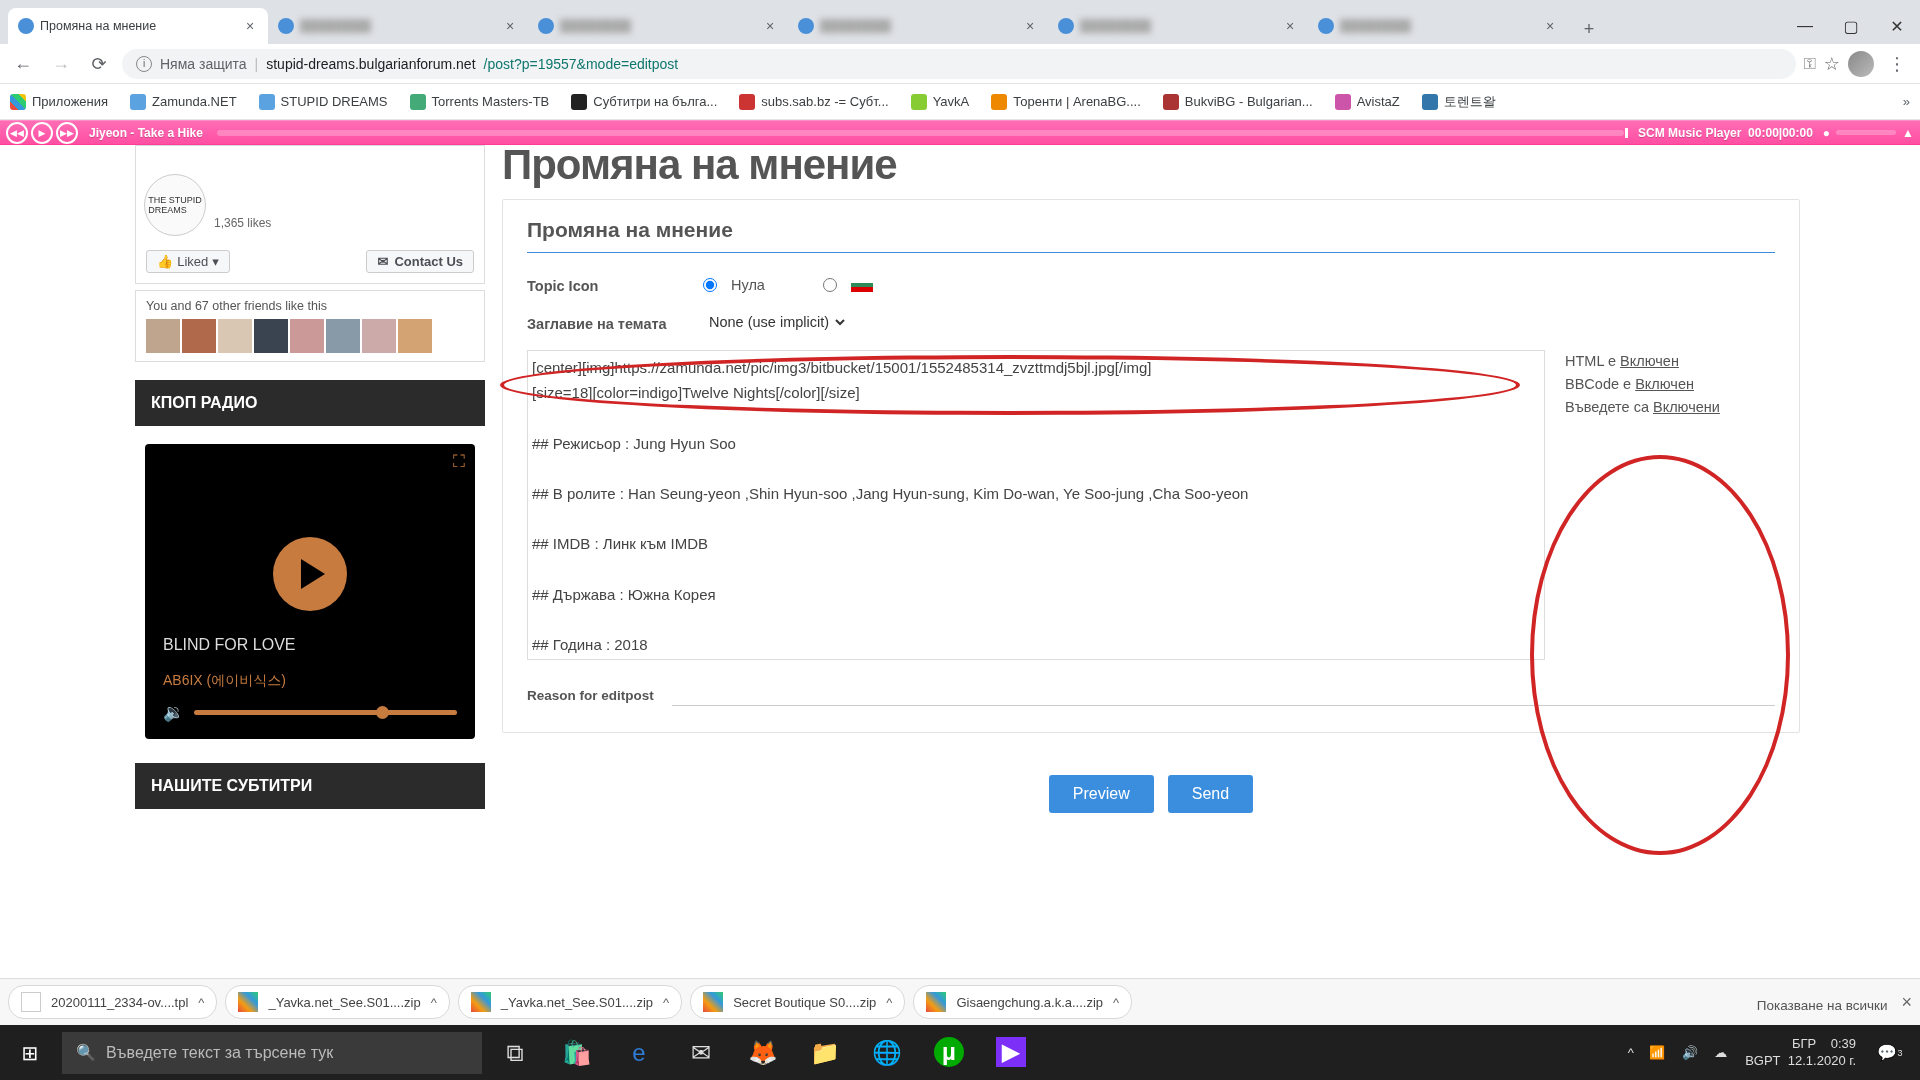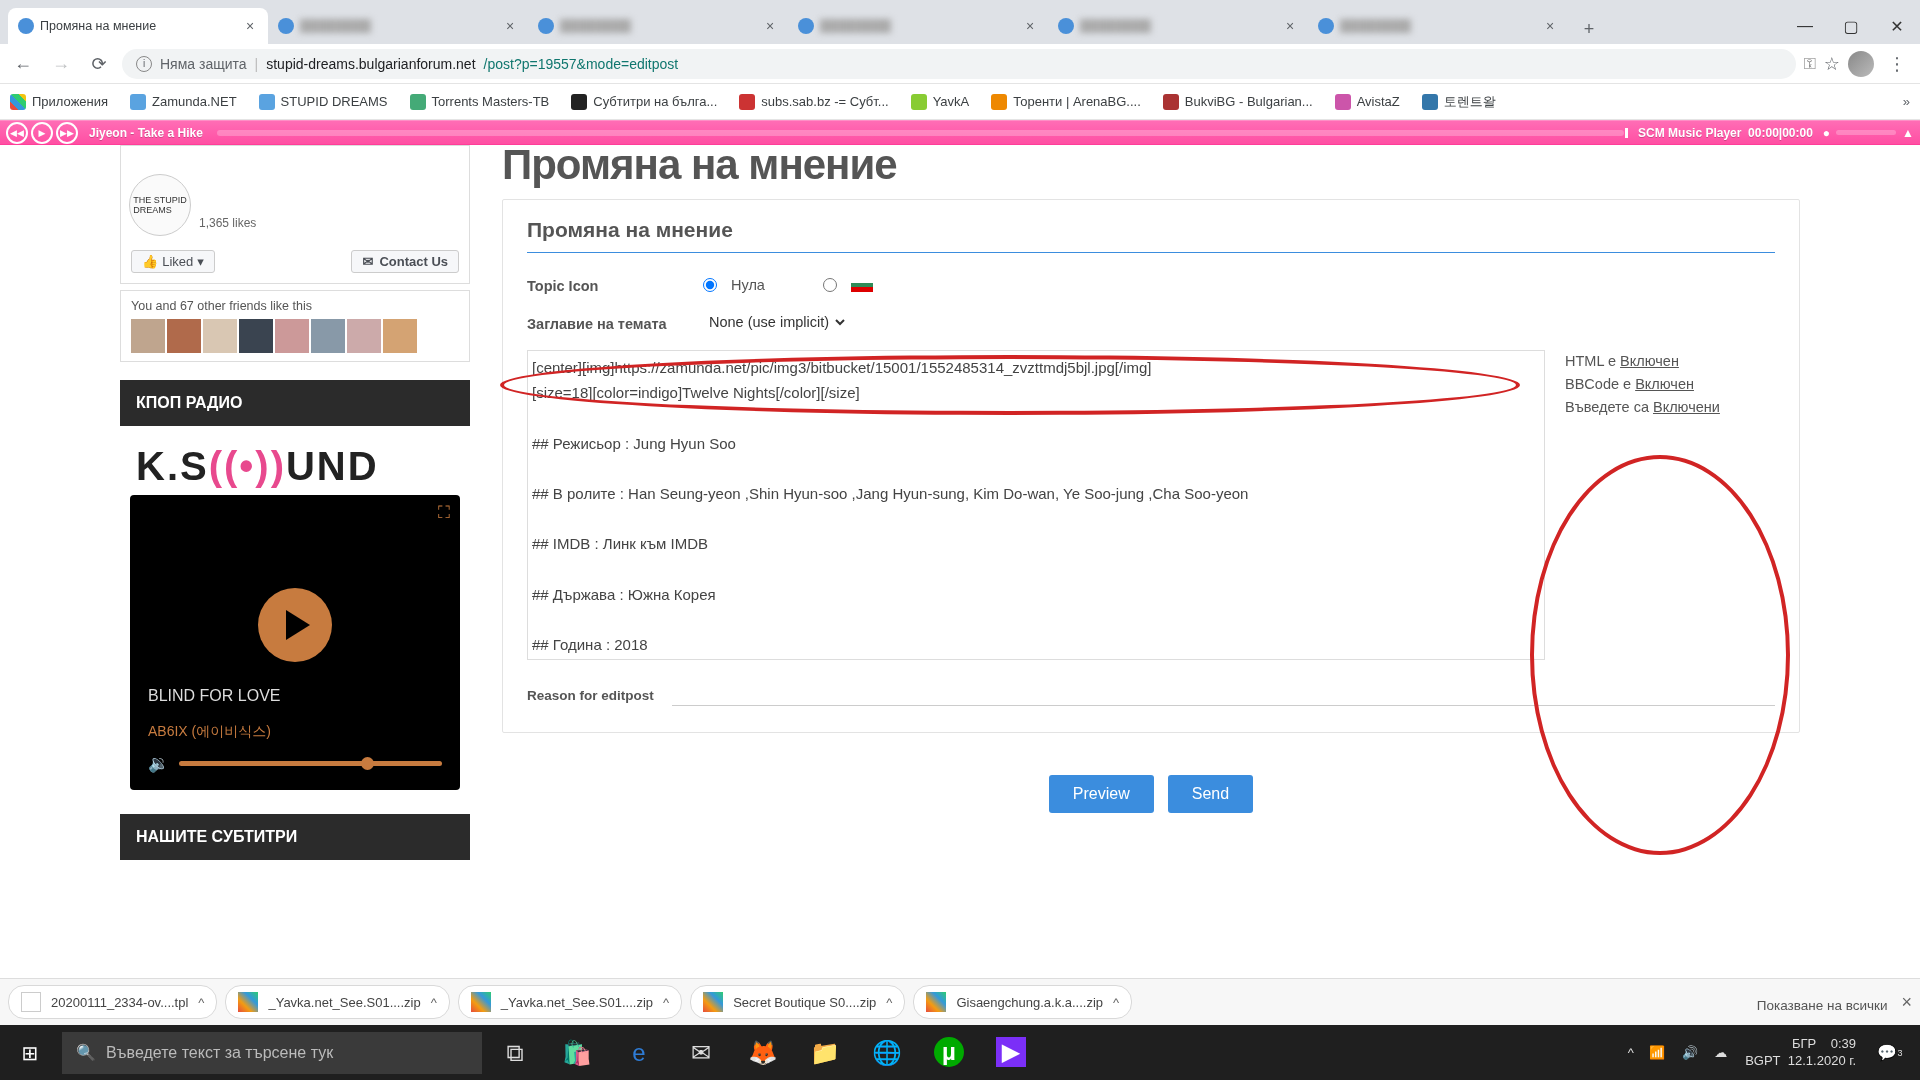--- a/index.html
+++ b/index.html
@@ -41,21 +41,21 @@
 .mp-track{margin-left:8px;font-weight:bold;text-shadow:0 1px 0 rgba(0,0,0,.2)}
 .mp-prog{flex:1;height:6px;background:rgba(255,255,255,.25);margin:0 14px;border-radius:3px;position:relative}
 .mp-prog::after{content:"";position:absolute;right:-4px;top:-2px;width:3px;height:10px;background:#fff}
 .mp-right{font-weight:bold;text-shadow:0 1px 0 rgba(0,0,0,.2)}
 .mp-vol{display:flex;align-items:center;gap:6px;margin-left:10px}
 .mp-vol-bar{width:60px;height:5px;background:rgba(255,255,255,.25);border-radius:3px}
 
 
 .page{position:absolute;left:0;right:0;top:145px;bottom:55px;background:#fff;overflow:hidden}
 .content{position:relative;width:100%;height:100%}
-.sidebar{position:absolute;left:120px;top:0;width:350px}
+.sidebar{position:absolute;left:135px;top:0;width:350px}
 .fb-box{background:#fff;border:1px solid #ddd;padding:0 0 10px 0}
 .fb-head{display:flex;padding:8px;gap:8px}
 .fb-logo{width:62px;height:62px;border-radius:50%;border:1px solid #ccc;display:flex;align-items:center;justify-content:center;font-size:9px;color:#333;flex-direction:column;background:#fafafa;overflow:hidden}
 .fb-likes{font-size:12px;color:#666;align-self:flex-end;padding-bottom:6px}
 .fb-cover{height:90px;background:linear-gradient(130deg,#c9d6e2,#a8b9c9);margin:-70px 0 0 0;position:relative;z-index:-1}
 .fb-like-row{display:flex;justify-content:space-between;padding:6px 10px 0;font-size:13px}
 .fb-liked{border:1px solid #ccc;padding:3px 10px;border-radius:3px;background:#f6f7f9;display:flex;align-items:center;gap:4px;color:#4b4f56}
 .fb-contact{border:1px solid #ccc;padding:3px 10px;border-radius:3px;background:#f6f7f9;display:flex;align-items:center;gap:6px;color:#4b4f56;font-weight:bold}
 .fb-friends{border:1px solid #ddd;margin-top:6px;padding:8px 10px;font-size:12.5px;color:#555;background:#fff}
 .fb-av-row{display:flex;gap:2px;margin-top:6px}
@@ -286,21 +286,20 @@
             <div class="fb-av"></div>
             <div class="fb-av"></div>
             <div class="fb-av"></div>
       </div>
     </div>
 
     <div class="side-block">
       <div class="side-h">КПОП РАДИО</div>
     </div>
     <div class="ksound">
-      <div class="ksound-logo"><span>K.S</span><span class="pink">((•))</span><span>UND</span></div>
       <div class="player">
         <span class="expand">⛶</span>
         <div class="play"></div>
         <div class="pinfo">
           <div>BLIND FOR LOVE</div>
           <div class="artist">AB6IX (에이비식스)</div>
         </div>
         <div class="vol">
           <span class="ico">🔉</span>
           <div class="bar"></div>

